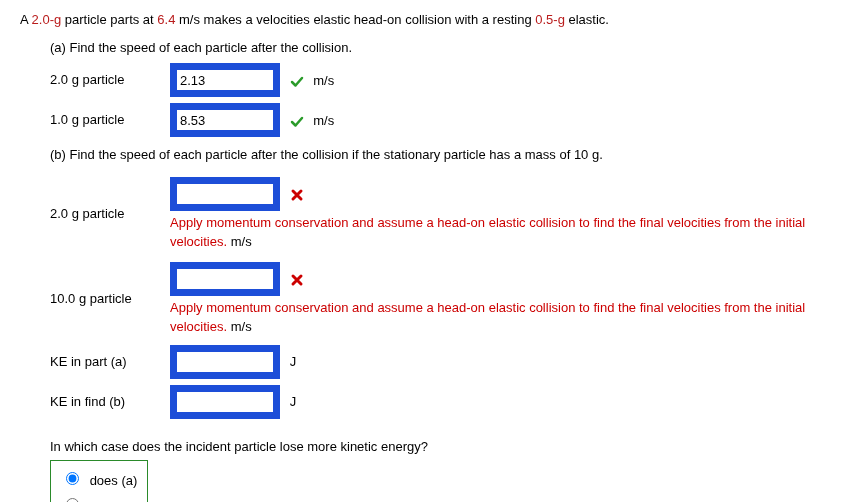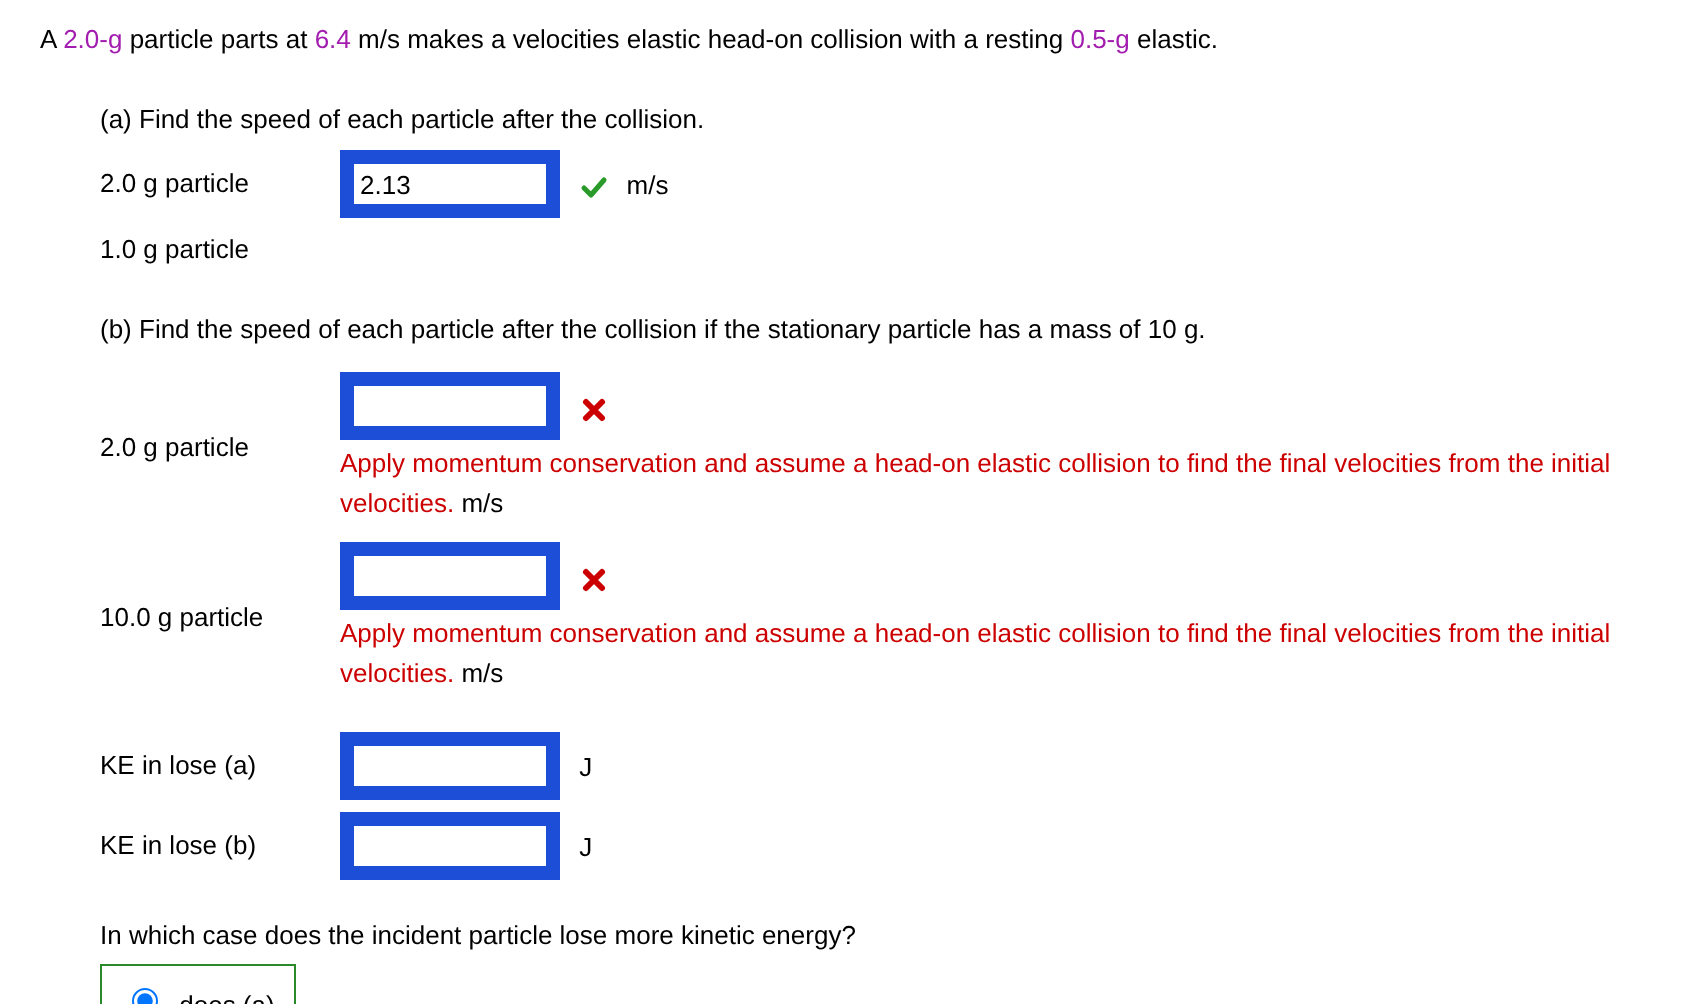--- a/index.html
+++ b/index.html
@@ -3,22 +3,22 @@
 <meta charset="utf-8">
 <style>
   body {
     font-family: Verdana, Arial, sans-serif;
     font-size: 13px;
     color: #000;
     margin: 0;
     padding: 10px 20px;
     line-height: 1.5;
   }
-  .val-orange { color: #a21caf; }
-  .section { margin-top: 20px; }
+  .val-orange { color: #b91c1c; }
+  .section { margin-top: 8px; }
   .row { margin: 6px 0; display: flex; align-items: center; }
   .label-cell { width: 120px; flex-shrink: 0; }
   .input-text {
     font-family: Verdana, Arial, sans-serif;
     font-size: 13px;
     padding: 1px 3px;
     border: 7px solid #1d4ed8;
     width: 90px;
     height: 18px;
     box-sizing: content-box;
@@ -53,20 +53,29 @@
       <span class="icon">
         <svg width="14" height="14" viewBox="0 0 14 14">
             <path d="M2 7 L5.5 10.5 L12 3" stroke="#2a9b2a" stroke-width="2.5" fill="none" stroke-linecap="round" stroke-linejoin="round"></path>
           </svg>
       </span>
       <span class="unit">m/s</span>
     </div>
   </div>
   <div class="row">
     <div class="label-cell">1.0 g particle</div>
+    <div class="right-cell">
+      <input type="text" class="input-text" value="8.53" style="">
+      <span class="icon">
+        <svg width="14" height="14" viewBox="0 0 14 14">
+            <path d="M2 7 L5.5 10.5 L12 3" stroke="#2a9b2a" stroke-width="2.5" fill="none" stroke-linecap="round" stroke-linejoin="round"></path>
+          </svg>
+      </span>
+      <span class="unit">m/s</span>
+    </div>
   </div>
 </div>
 
 <div class="section" style="margin-left:30px;">
   <div>(b) Find the speed of each particle after the collision if the stationary particle has a mass of 10 g.</div>
   <div class="row" style="margin-top:12px;">
     <div class="label-cell">
       <span>2.0 g particle</span>
     </div>
     <div class="right-cell">
@@ -96,28 +105,28 @@
       <div class="feedback-red">
         <span>Apply momentum conservation and assume a head-on elastic collision to find the final velocities from the initial velocities.</span>
         <span style="color:#000;">m/s</span>
       </div>
     </div>
   </div>
 </div>
 
 <div class="section" style="margin-left:30px;">
   <div class="row">
-    <div class="label-cell">KE in lose (a)</div>
+    <div class="label-cell">KE in part (a)</div>
     <div class="right-cell">
       <input type="text" class="input-text" value="" style="">
       <span class="unit">J</span>
     </div>
   </div>
   <div class="row">
-    <div class="label-cell">KE in lose (b)</div>
+    <div class="label-cell">KE in find (b)</div>
     <div class="right-cell">
       <input type="text" class="input-text" value="" style="">
       <span class="unit">J</span>
     </div>
   </div>
 
   <div style="margin-top:18px;">In which case does the incident particle lose more kinetic energy?</div>
   <div class="radio-box">
     <div class="radio-row">
       <input type="radio" name="case" checked="" style="">

